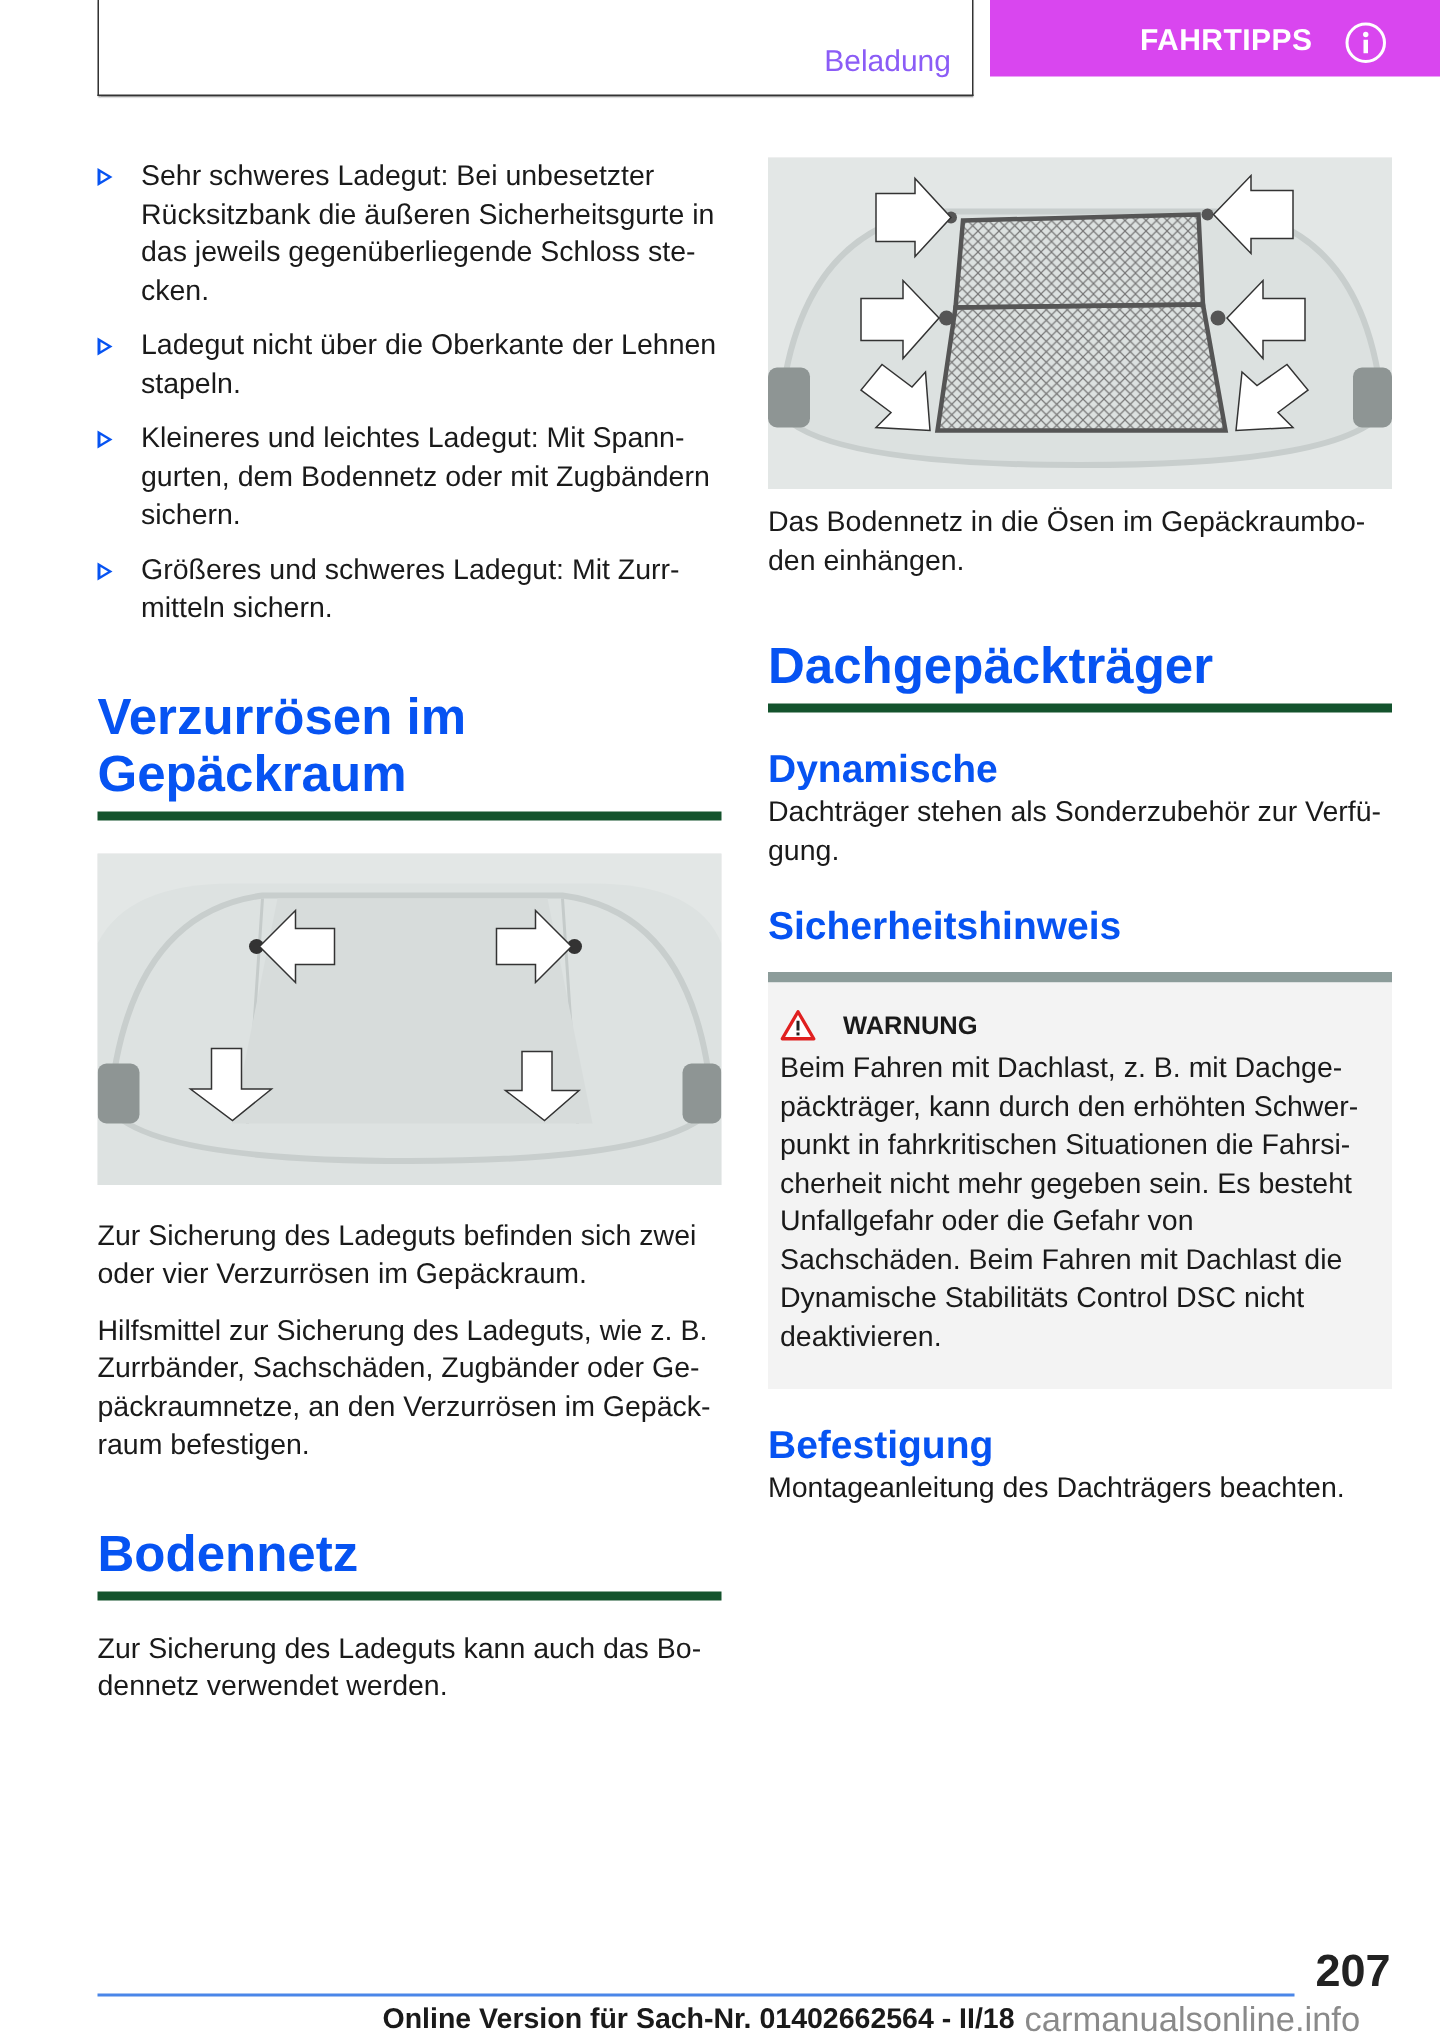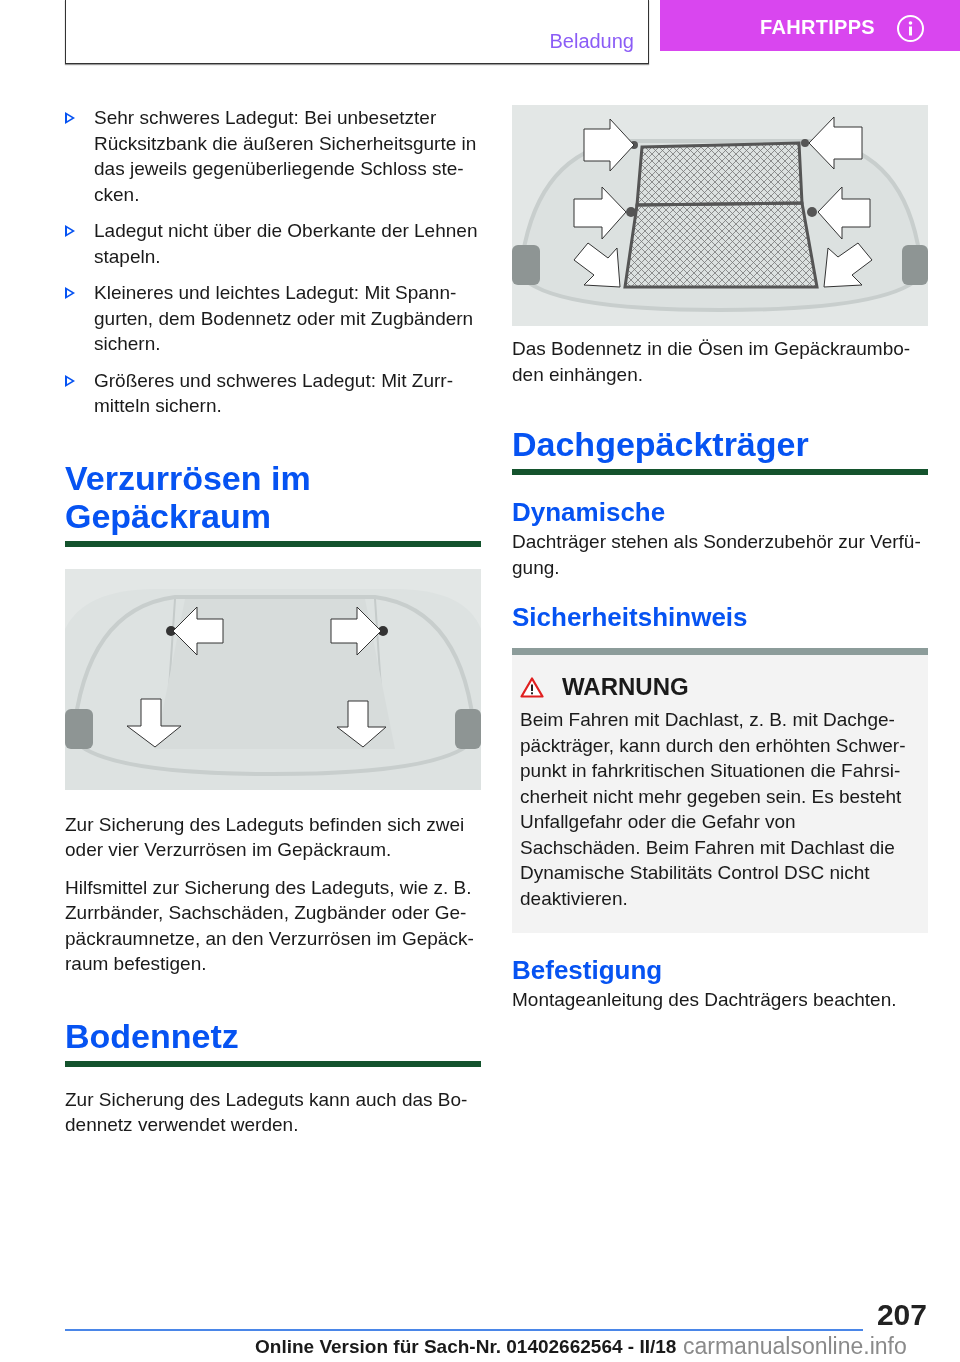--- a/index.html
+++ b/index.html
@@ -28,21 +28,21 @@
 
   .h1 { color: #0653f2; font-weight: bold; font-size: 34px; line-height: 38px; padding-bottom: 6px;
     border-bottom: 6px solid #14532d; }
   .h2 { color: #0653f2; font-weight: bold; font-size: 26px; line-height: 30px; }
   .p { font-size: 19px; line-height: 25.5px; }
 
   .img { position: relative; width: 416px; height: 221px; background: #dfe4e3; overflow: hidden; }
 
   .warn-bar { height: 7px; background: #8c9c9a; margin-top: 16px; }
   .warn-box { background: #f3f3f3; padding: 18px 8px 22px 8px; }
-  .warn-title { display: flex; align-items: center; font-weight: bold; font-size: 24px; margin-bottom: 6px; }
+  .warn-title { display: flex; align-items: center; font-weight: bold; font-size: 17px; margin-bottom: 6px; }
   .warn-title svg { margin-right: 18px; margin-left: 0; }
 
   .footer-line { position: absolute; left: 65px; top: 1329px; width: 798px; height: 2px; background: #4a86e8; }
   .page-num { position: absolute; right: 33px; top: 1298px; font-size: 30px; font-weight: bold; color: #222; }
   .footer-text { position: absolute; left: 255px; top: 1336px; font-size: 19px; color: #1a1a1a; white-space: nowrap; font-weight: bold; }
   .watermark { position: absolute; left: 683px; top: 1333px; font-size: 23px; color: #8a8a8a; white-space: nowrap; }
 </style>
 </head>
 <body>
 

